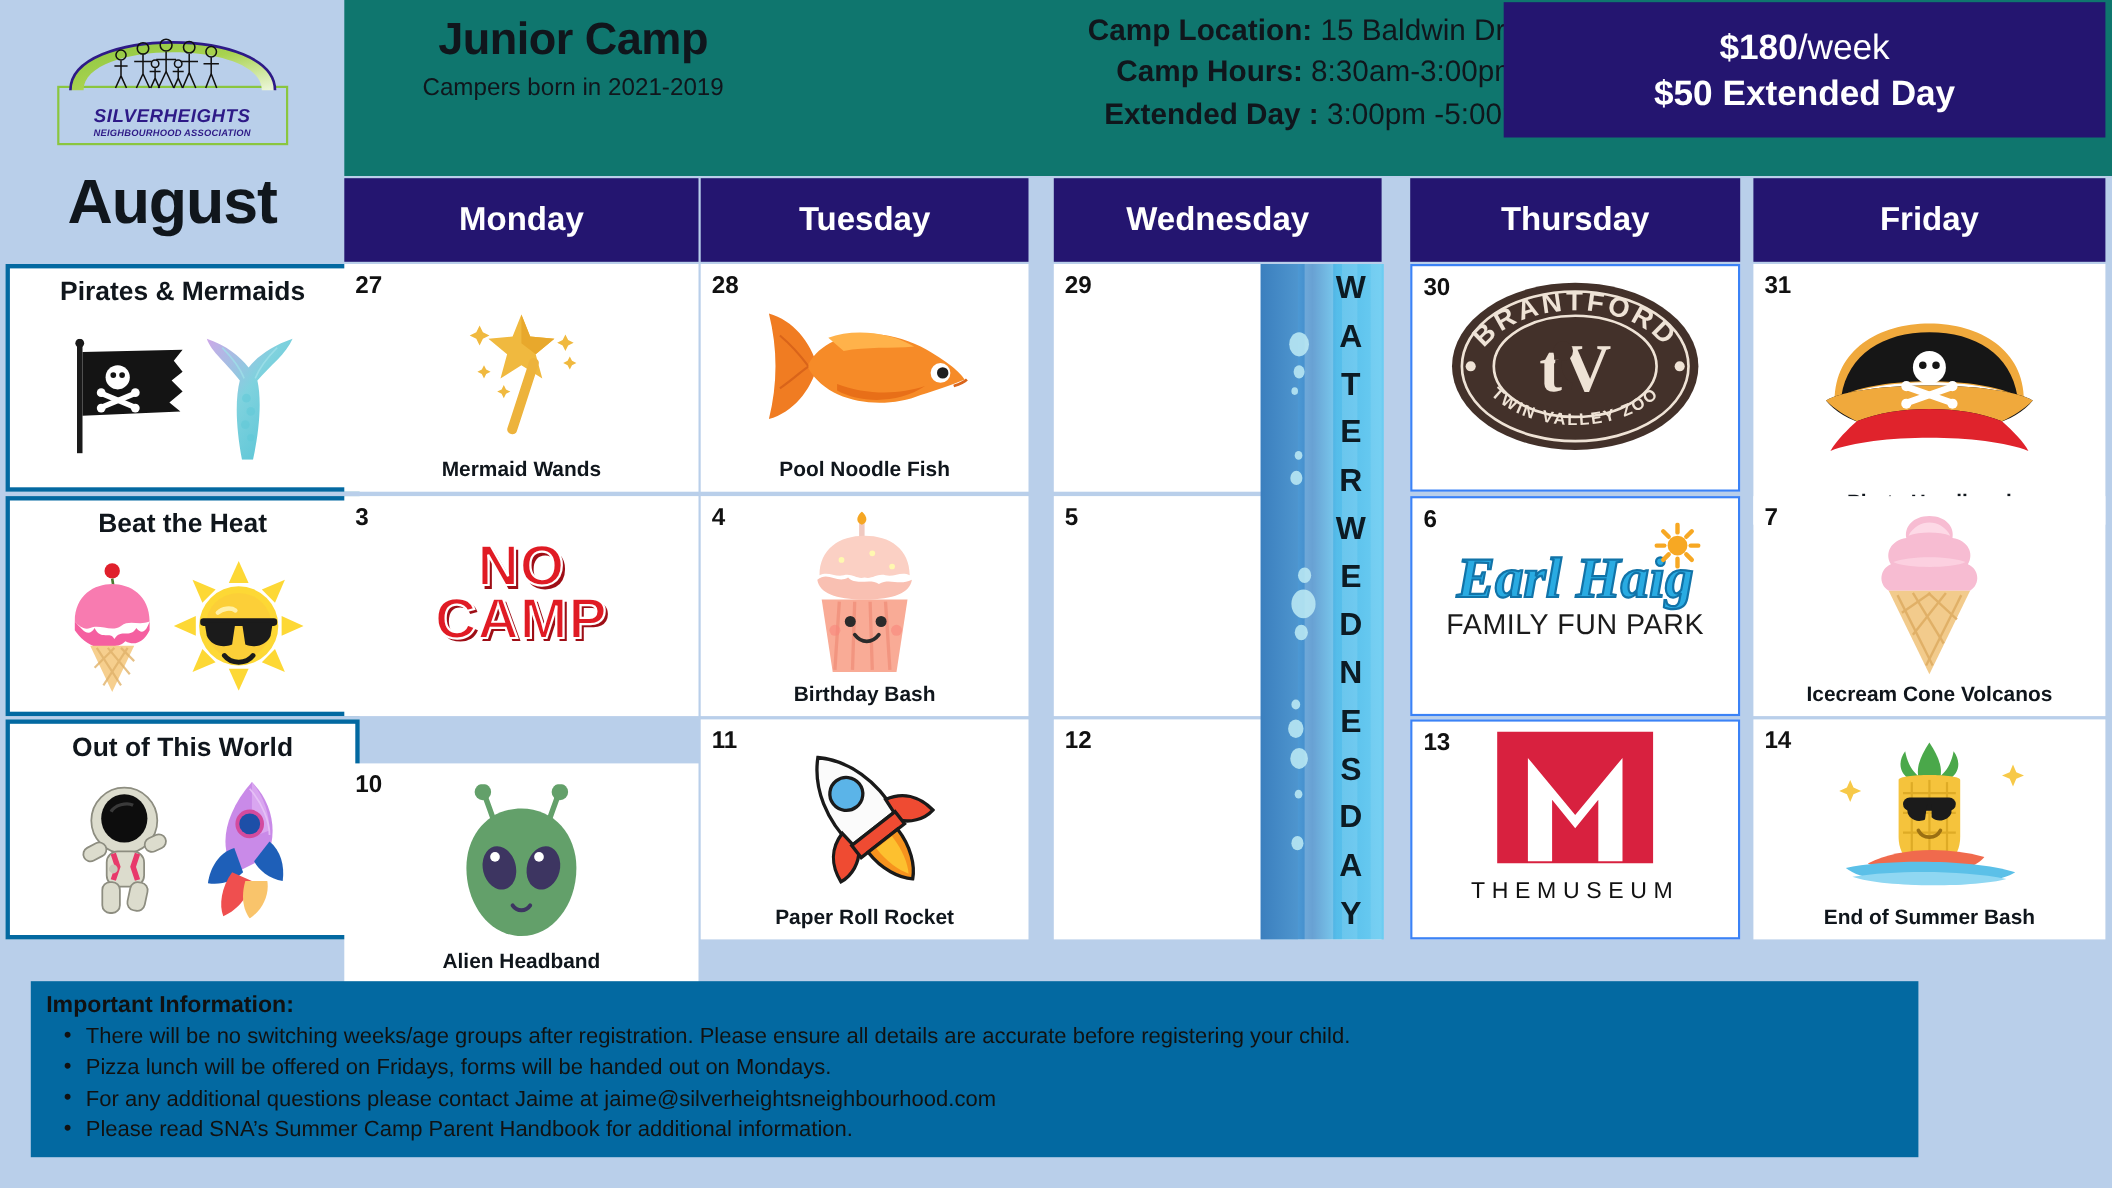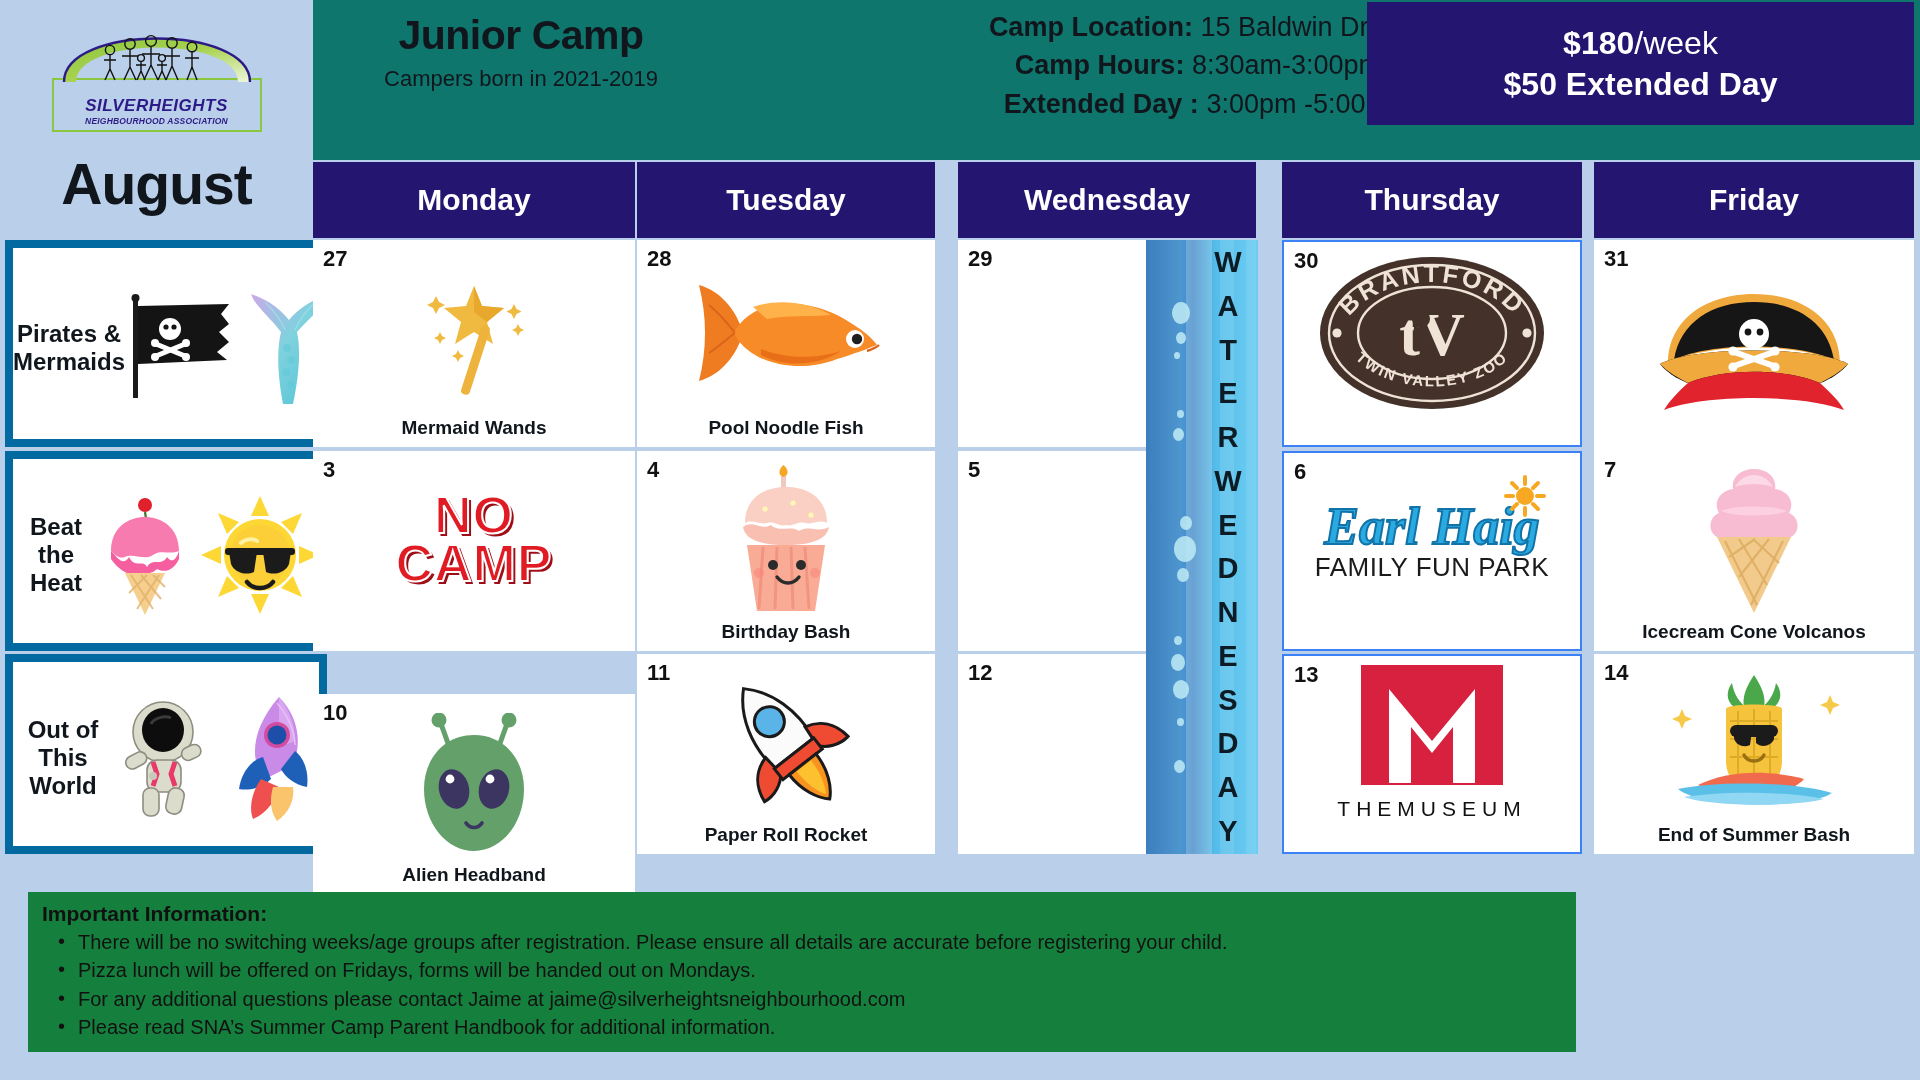--- a/index.html
+++ b/index.html
@@ -68,21 +68,21 @@
   .dayhdr {
     position: absolute; top: 0; height: 76px; background: #241570; color: #fff;
     display: flex; align-items: center; justify-content: center;
     font-size: 30px; font-weight: bold;
   }
 
   
   .grid { position: absolute; left: 0; top: 240px; width: 1920px; height: 630px; }
   .theme-cell {
     position: absolute; left: 5px; width: 322px; background: #ffffff;
-    border: 8px solid #0369a1; display: flex; flex-direction: row; align-items: center;
+    border: 4px solid #0369a1; display: flex; flex-direction: column; align-items: center;
     padding-top: 8px;
   }
   .theme-title { font-size: 24px; font-weight: bold; color: #10161c; text-align: center; }
   .theme-art { flex: 1; display: flex; align-items: center; justify-content: center; gap: 10px; width: 100%; }
 
   .cell {
     position: absolute; background: #ffffff; display: block; overflow: hidden;
   }
   .cell.framed { border: 2px solid #3b82f6; }
   .cell .daynum {
@@ -115,22 +115,22 @@
     position: absolute; border-radius: 50%; background: rgba(190,235,245,.85);
   }
   .water-word {
     position: absolute; right: 8px; top: 8px; bottom: 8px; width: 44px;
     display: flex; flex-direction: column; align-items: center; justify-content: space-between;
     font-size: 29px; font-weight: bold; color: #0c1b24; line-height: 1;
   }
 
   
   .info-box {
-    position: absolute; left: 28px; top: 892px; width: 1548px; height: 160px;
-    background: #15803d; padding: 10px 14px;
+    position: absolute; left: 28px; top: 892px; width: 1716px; height: 160px;
+    background: #0369a1; padding: 10px 14px;
   }
   .info-title { font-size: 21px; font-weight: bold; color: #111; margin-bottom: 2px; }
   .info-list { list-style: none; }
   .info-list li {
     position: relative; padding-left: 36px; font-size: 20px; color: #111; line-height: 1.42;
   }
   .info-list li::before {
     content: "\2022"; position: absolute; left: 16px; top: -1px; font-size: 20px;
   }
   .info-list li.bold { font-weight: normal; }

